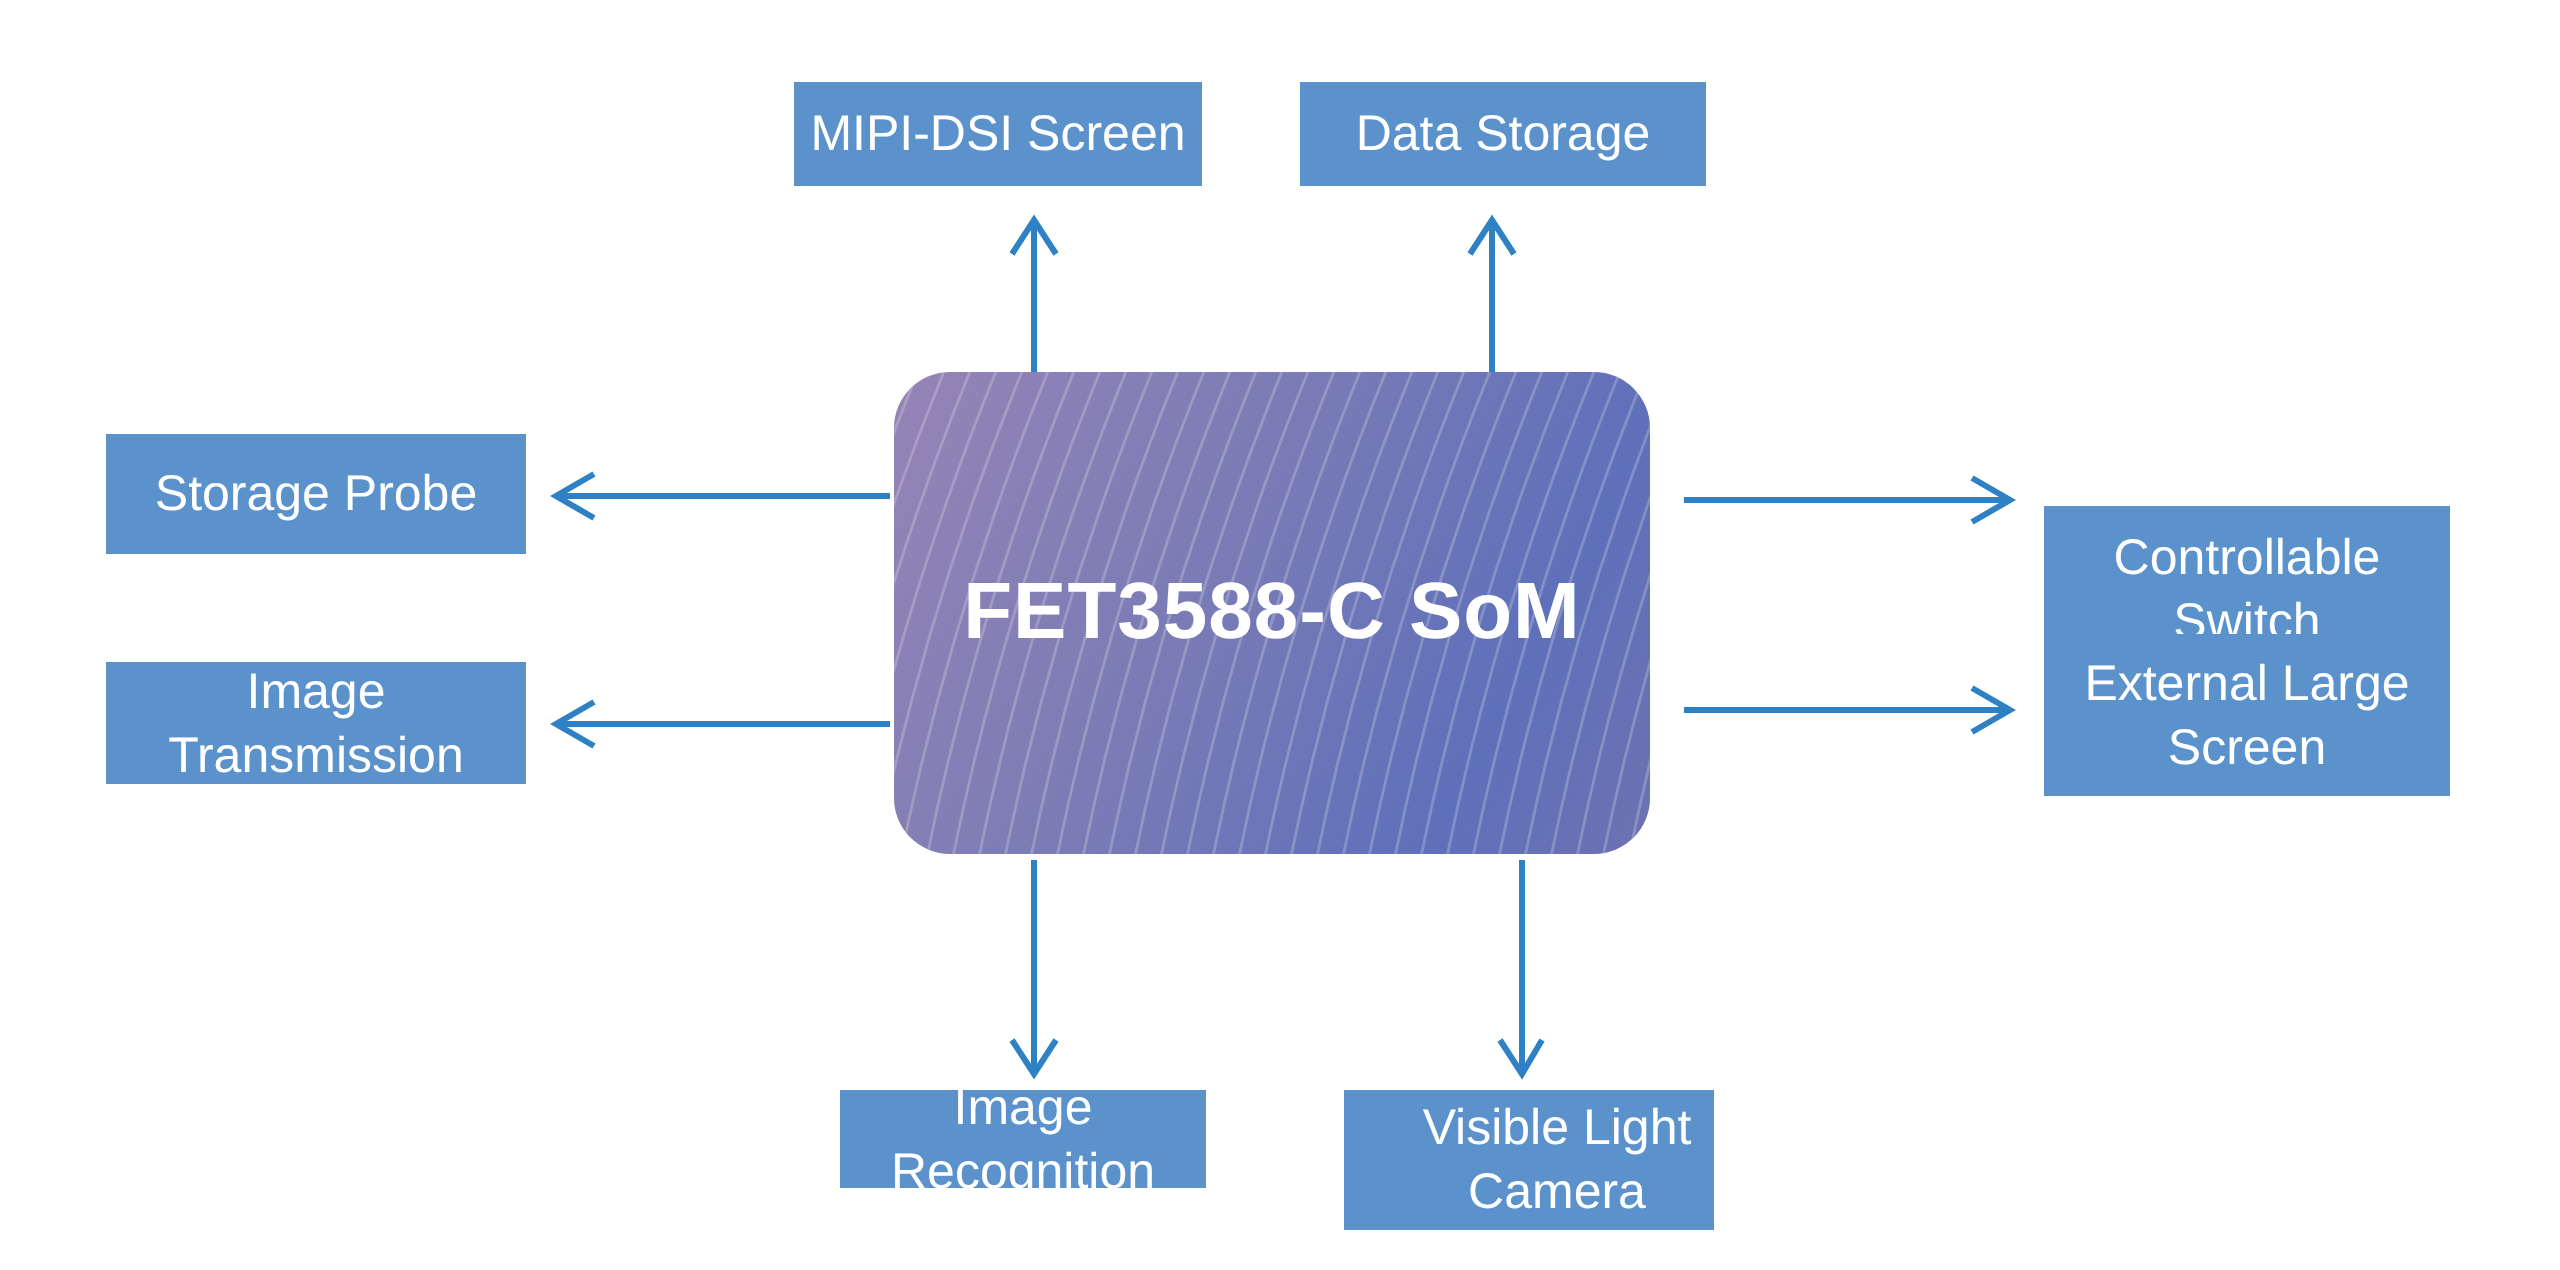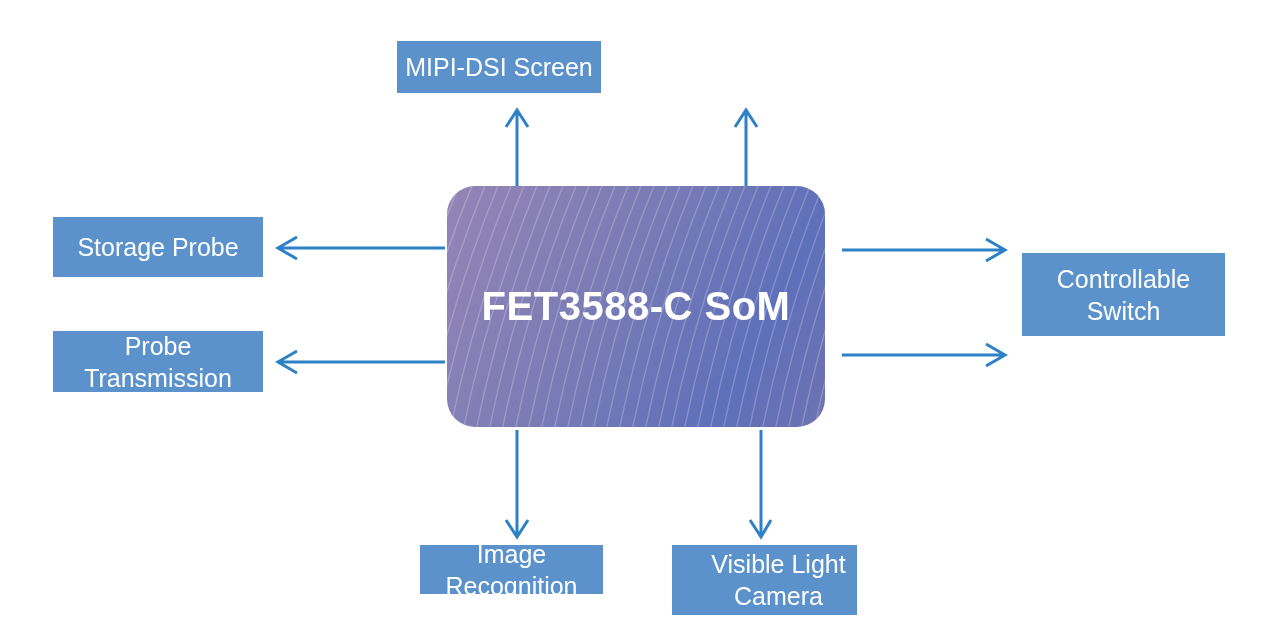--- a/index.html
+++ b/index.html
@@ -97,33 +97,39 @@
     <svg class="pattern" id="pattern" viewBox="0 0 378 241" preserveAspectRatio="none" aria-hidden="true">
         <path d="M -90 255 Q -64 120 -10 -10 M -77 255 Q -51 120 3 -10 M -64 255 Q -38 120 16 -10 M -51 255 Q -25 120 29 -10 M -38 255 Q -12 120 42 -10 M -25 255 Q 1 120 55 -10 M -12 255 Q 14 120 68 -10 M 1 255 Q 27 120 81 -10 M 14 255 Q 40 120 94 -10 M 27 255 Q 53 120 107 -10 M 40 255 Q 66 120 120 -10 M 53 255 Q 79 120 133 -10 M 66 255 Q 92 120 146 -10 M 79 255 Q 105 120 159 -10 M 92 255 Q 118 120 172 -10 M 105 255 Q 131 120 185 -10 M 118 255 Q 144 120 198 -10 M 131 255 Q 157 120 211 -10 M 144 255 Q 170 120 224 -10 M 157 255 Q 183 120 237 -10 M 170 255 Q 196 120 250 -10 M 183 255 Q 209 120 263 -10 M 196 255 Q 222 120 276 -10 M 209 255 Q 235 120 289 -10 M 222 255 Q 248 120 302 -10 M 235 255 Q 261 120 315 -10 M 248 255 Q 274 120 328 -10 M 261 255 Q 287 120 341 -10 M 274 255 Q 300 120 354 -10 M 287 255 Q 313 120 367 -10 M 300 255 Q 326 120 380 -10 M 313 255 Q 339 120 393 -10 M 326 255 Q 352 120 406 -10 M 339 255 Q 365 120 419 -10 M 352 255 Q 378 120 432 -10 M 365 255 Q 391 120 445 -10 M 378 255 Q 404 120 458 -10 M 391 255 Q 417 120 471 -10 M 404 255 Q 430 120 484 -10 M 417 255 Q 443 120 497 -10 M 430 255 Q 456 120 510 -10 M 443 255 Q 469 120 523 -10 M 456 255 Q 482 120 536 -10 M 469 255 Q 495 120 549 -10 " fill="none" stroke="rgba(255,255,255,0.22)" stroke-width="1.4"></path>
       </svg>
     <span class="center-label">FET3588-C SoM</span>
   </div>
 
   <div class="node n-mipi">
     <span class="node-label">MIPI-DSI Screen</span>
   </div>
 
+  <div class="node n-storage">
+    <span class="node-label">Data Storage</span>
+  </div>
 
   <div class="node n-infrared">
     <span class="node-label">Storage Probe</span>
   </div>
 
   <div class="node n-transmission">
-    <span class="node-label">Probe Transmission</span>
+    <span class="node-label">Image Transmission</span>
   </div>
 
   <div class="node n-switch">
     <span class="node-label">Controllable Switch</span>
   </div>
 
+  <div class="node n-external">
+    <span class="node-label">External Large Screen</span>
+  </div>
 
   <div class="node n-image">
     <span class="node-label">Image Recognition</span>
   </div>
 
   <div class="node n-camera">
     <span class="node-label">Visible Light Camera</span>
   </div>
 
 </div>

